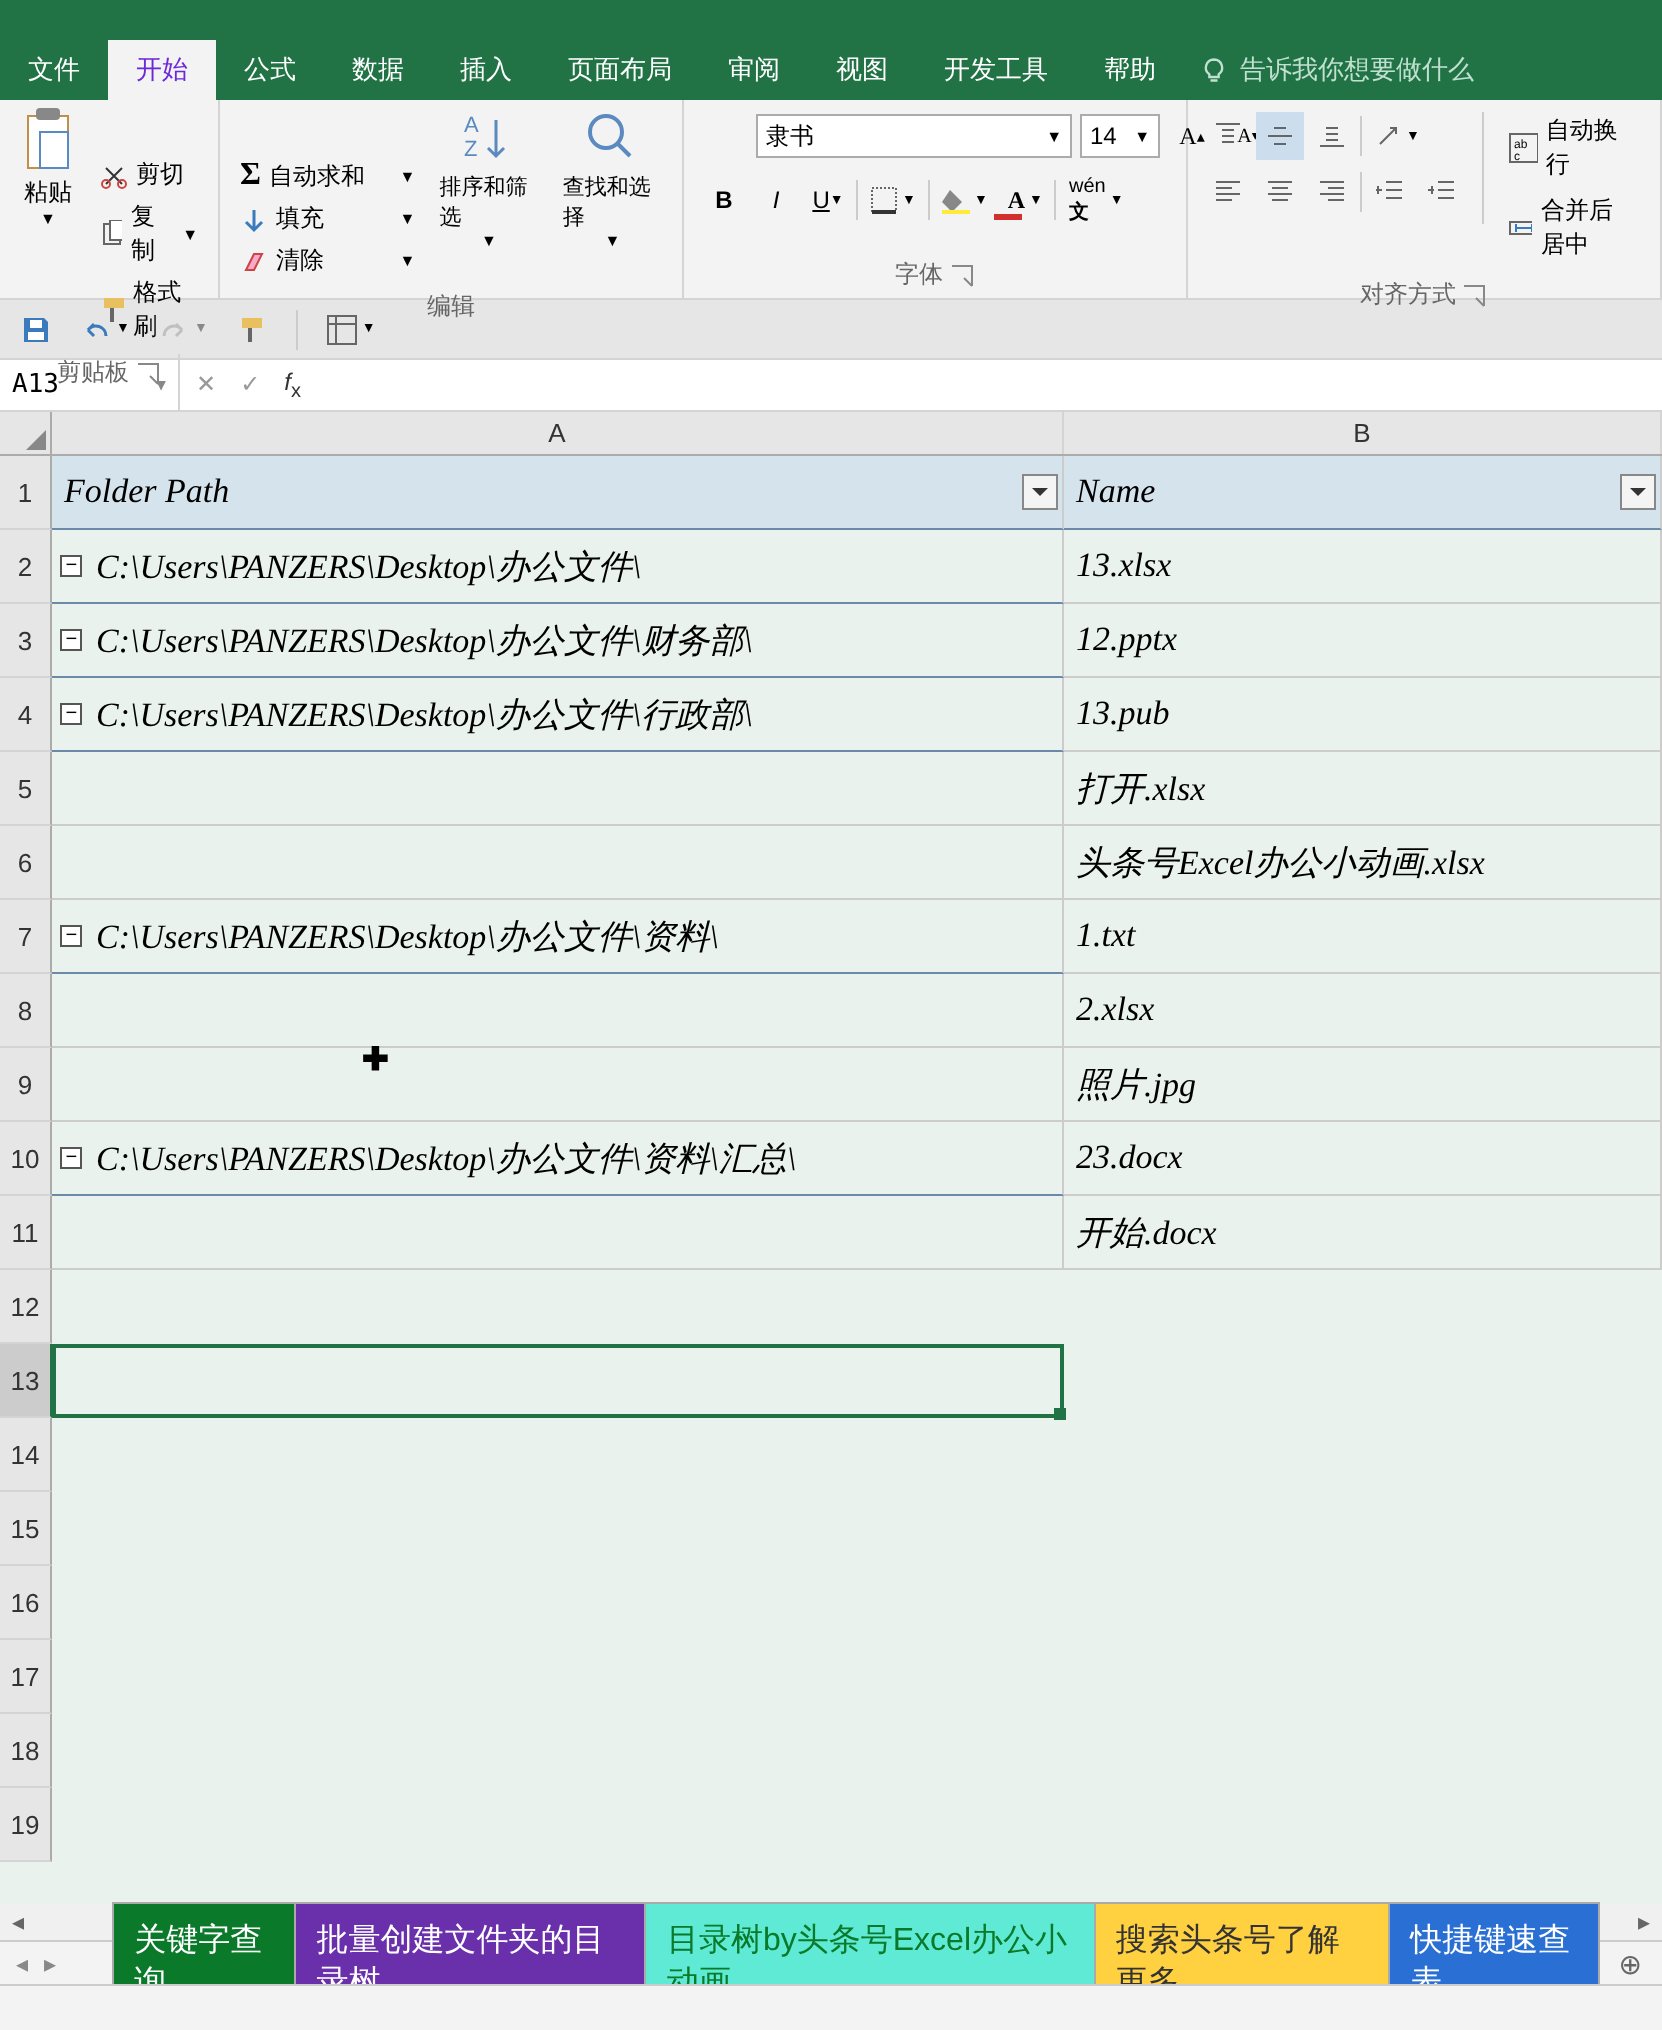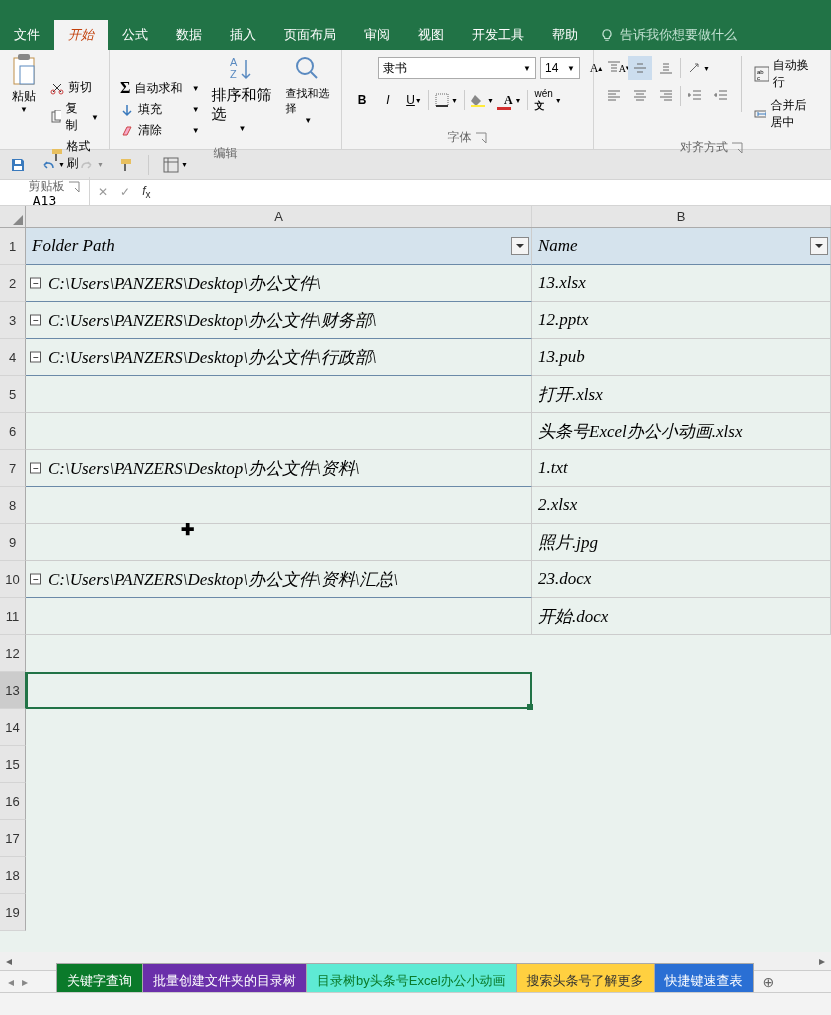--- a/index.html
+++ b/index.html
@@ -1,39 +1,39 @@
 <!DOCTYPE html>
 <html><head>
 <meta charset="utf-8">
 <style>
 * { box-sizing: border-box; margin: 0; padding: 0; }
 body { font-family: "Microsoft YaHei", Arial, sans-serif; font-size: 12px; background: #fff; overflow: hidden; width: 831px; height: 1015px; position: relative; }
 .titlebar { background: #217346; height: 20px; }
 .menubar { background: #217346; height: 30px; display: flex; align-items: center; color: #fff; font-size: 13px; }
 .menubar .tab { padding: 6px 14px; cursor: pointer; }
-.menubar .tab.active { background: #f3f3f3; color: #c2410c; font-style: italic; }
+.menubar .tab.active { background: #f3f3f3; color: #6d28d9; }
 .menubar .tell { display: flex; align-items: center; margin-left: 8px; color: #c0e0d0; }
 .menubar .tell svg { margin-right: 6px; }
 .ribbon { background: #f3f3f3; height: 100px; display: flex; border-bottom: 1px solid #d4d4d4; }
 .rgroup { border-right: 1px solid #d4d4d4; padding: 2px 4px 0 4px; display: flex; flex-direction: column; justify-content: space-between; }
 .rgroup-content { display: flex; flex: 1; align-items: flex-start; }
 .rgroup-label { text-align: center; color: #666; font-size: 12px; padding: 3px 0; display: flex; align-items: center; justify-content: center; gap: 2px; }
 .vbtn { display: flex; flex-direction: column; align-items: center; padding: 2px 6px; cursor: pointer; }
 .vbtn .lbl { margin-top: 2px; font-size: 12px; }
 .ministack { display: flex; flex-direction: column; gap: 2px; padding: 2px; margin-top: 24px; }
 .mini { display: flex; align-items: center; gap: 4px; padding: 1px 4px; cursor: pointer; font-size: 12px; }
 .fontrow { display: flex; gap: 4px; align-items: center; margin-bottom: 4px; padding-left: 28px; }
 .fontsel { background: #fff; border: 1px solid #ababab; height: 22px; padding: 0 4px; display: flex; align-items: center; justify-content: space-between; }
 .fontrow2 { display: flex; gap: 2px; align-items: center; }
 .iconbtn { width: 24px; height: 24px; display: flex; align-items: center; justify-content: center; cursor: pointer; }
 .iconbtn.wide { width: auto; padding: 0 4px; gap: 2px; }
 .expand { width: 14px; height: 14px; }
 .qat { background: #e6e6e6; height: 30px; border-bottom: 1px solid #d4d4d4; display: flex; align-items: center; padding: 0 6px; gap: 6px; }
 .fbar { height: 26px; border-bottom: 1px solid #d4d4d4; display: flex; align-items: center; }
-.namebox { width: 90px; border-right: 1px solid #d4d4d4; padding: 16px 6px; height: 100%; display: flex; align-items: center; font-family: Consolas, monospace; font-size: 13px; justify-content: space-between; flex-direction: column; }
+.namebox { width: 90px; border-right: 1px solid #d4d4d4; padding: 16px 6px; height: 100%; display: flex; align-items: center; font-family: Consolas, monospace; font-size: 13px; justify-content: space-between; }
 .fx-controls { display: flex; align-items: center; padding: 0 8px; gap: 12px; color: #999; }
 .fx-controls .active { color: #333; }
 .fbar input { flex: 1; border: none; outline: none; height: 100%; padding: 0 8px; font-size: 13px; }
 .grid-wrap { position: relative; height: 768px; overflow: hidden; background: #eaf2ee; }
 .colhdr { display: flex; background: #e6e6e6; height: 22px; border-bottom: 1px solid #ababab; }
 .corner { width: 26px; border-right: 1px solid #ababab; background: #e6e6e6; position: relative; }
 .corner::after { content:""; position:absolute; right:2px; bottom:2px; border:5px solid transparent; border-right-color:#888; border-bottom-color:#888; }
 .ch { border-right: 1px solid #d4d4d4; display: flex; align-items: center; justify-content: center; font-size: 13px; color: #333; }
 .ch.A { width: 506px; }
 .ch.B { width: 299px; }
@@ -51,21 +51,21 @@
 .grouprow .cell.A { border-bottom: 1px solid #6b8aa8; position: relative; padding-left: 22px; }
 .grouprow .outline { position: absolute; left: 4px; top: 50%; transform: translateY(-50%); width: 11px; height: 11px; border: 1px solid #555; background: #fff; display: flex; align-items: center; justify-content: center; font-size: 10px; line-height: 1; font-family: Arial; }
 .selcell { position: absolute; border: 2px solid #217346; pointer-events: none; }
 .selcell::after { content:""; position:absolute; right:-3px; bottom:-3px; width:6px; height:6px; background:#217346; }
 .bg-img { position: absolute; left: 0; right: 0; bottom: 0; height: 420px; pointer-events: none; z-index: -1; }
 .grass { position: absolute; bottom: 0; left: 0; right: 0; height: 180px; background: linear-gradient(#5a7a3a,#3d5a28); }
 .sky { position: absolute; bottom: 180px; left:0; right:0; height: 240px; background: linear-gradient(#d8ece4,#eaf2ee); }
 .sheetbar { position: absolute; bottom: 23px; left: 0; right: 0; height: 22px; background: #f3f3f3; border-top: 1px solid #ccc; display: flex; align-items: center; }
 .sheetnav { display: flex; gap: 8px; padding: 0 8px; color: #888; }
 .sheettabs { display: flex; margin-left: 20px; }
-.sheettab { padding: 8px 10px; border: 1px solid #aaa; border-bottom: none; margin-right: -1px; font-size: 13px; cursor: pointer; background: #fff; }
+.sheettab { padding: 8px 10px; border: 1px solid #aaa; border-bottom: none; margin-right: -1px; font-size: 16px; cursor: pointer; background: #fff; }
 .st1 { color: #fff; background: #0a7a2a; }
 .st2 { color: #fff; background: #6a2faa; }
 .st3 { color: #0a7a2a; background: #5eead4; border-bottom: 3px solid #0a7a2a; }
 .st4 { color: #333; background: #ffd040; }
 .st5 { color: #fff; background: #2a6fd4; }
 .addsheet { padding: 0 10px; color: #666; font-size: 14px; }
 .statusbar { position: absolute; bottom: 0; left:0; right:0; height: 23px; background: #f3f3f3; border-top:1px solid #ccc; }
 .scroll-h { position: absolute; bottom: 45px; left: 0; right: 0; height: 18px; background: #f0f0f0; display: flex; align-items: center; }
 .sbtn { width: 18px; height: 18px; display:flex; align-items:center; justify-content:center; color:#666; }
 .cursor-plus { position: absolute; left: 155px; top: 292px; font-size: 16px; font-weight: bold; color: #000; font-family: Arial; pointer-events: none; }
@@ -163,21 +163,21 @@
             <span>清除</span>
             <span style="font-size:8px;margin-left:auto">▼</span>
           </div>
       </div>
       <div class="vbtn">
         <svg width="30" height="30">
             <text x="2" y="12" font-size="11" fill="#5a8ac0">A</text>
             <text x="2" y="24" font-size="11" fill="#5a8ac0">Z</text>
             <path d="M18 6v18M14 20l4 4 4-4" fill="none" stroke="#5a8ac0" stroke-width="1.5"></path>
           </svg>
-        <span class="lbl" style="font-size:15px">排序和筛选</span>
+        <span class="lbl" style="font-size:11px">排序和筛选</span>
         <span style="font-size:8px">▼</span>
       </div>
       <div class="vbtn">
         <svg width="30" height="30">
             <circle cx="12" cy="12" r="8" fill="none" stroke="#5a8ac0" stroke-width="2"></circle>
             <path d="M18 18l6 6" stroke="#5a8ac0" stroke-width="2"></path>
           </svg>
         <span class="lbl" style="font-size:11px">查找和选择</span>
         <span style="font-size:8px">▼</span>
       </div>

